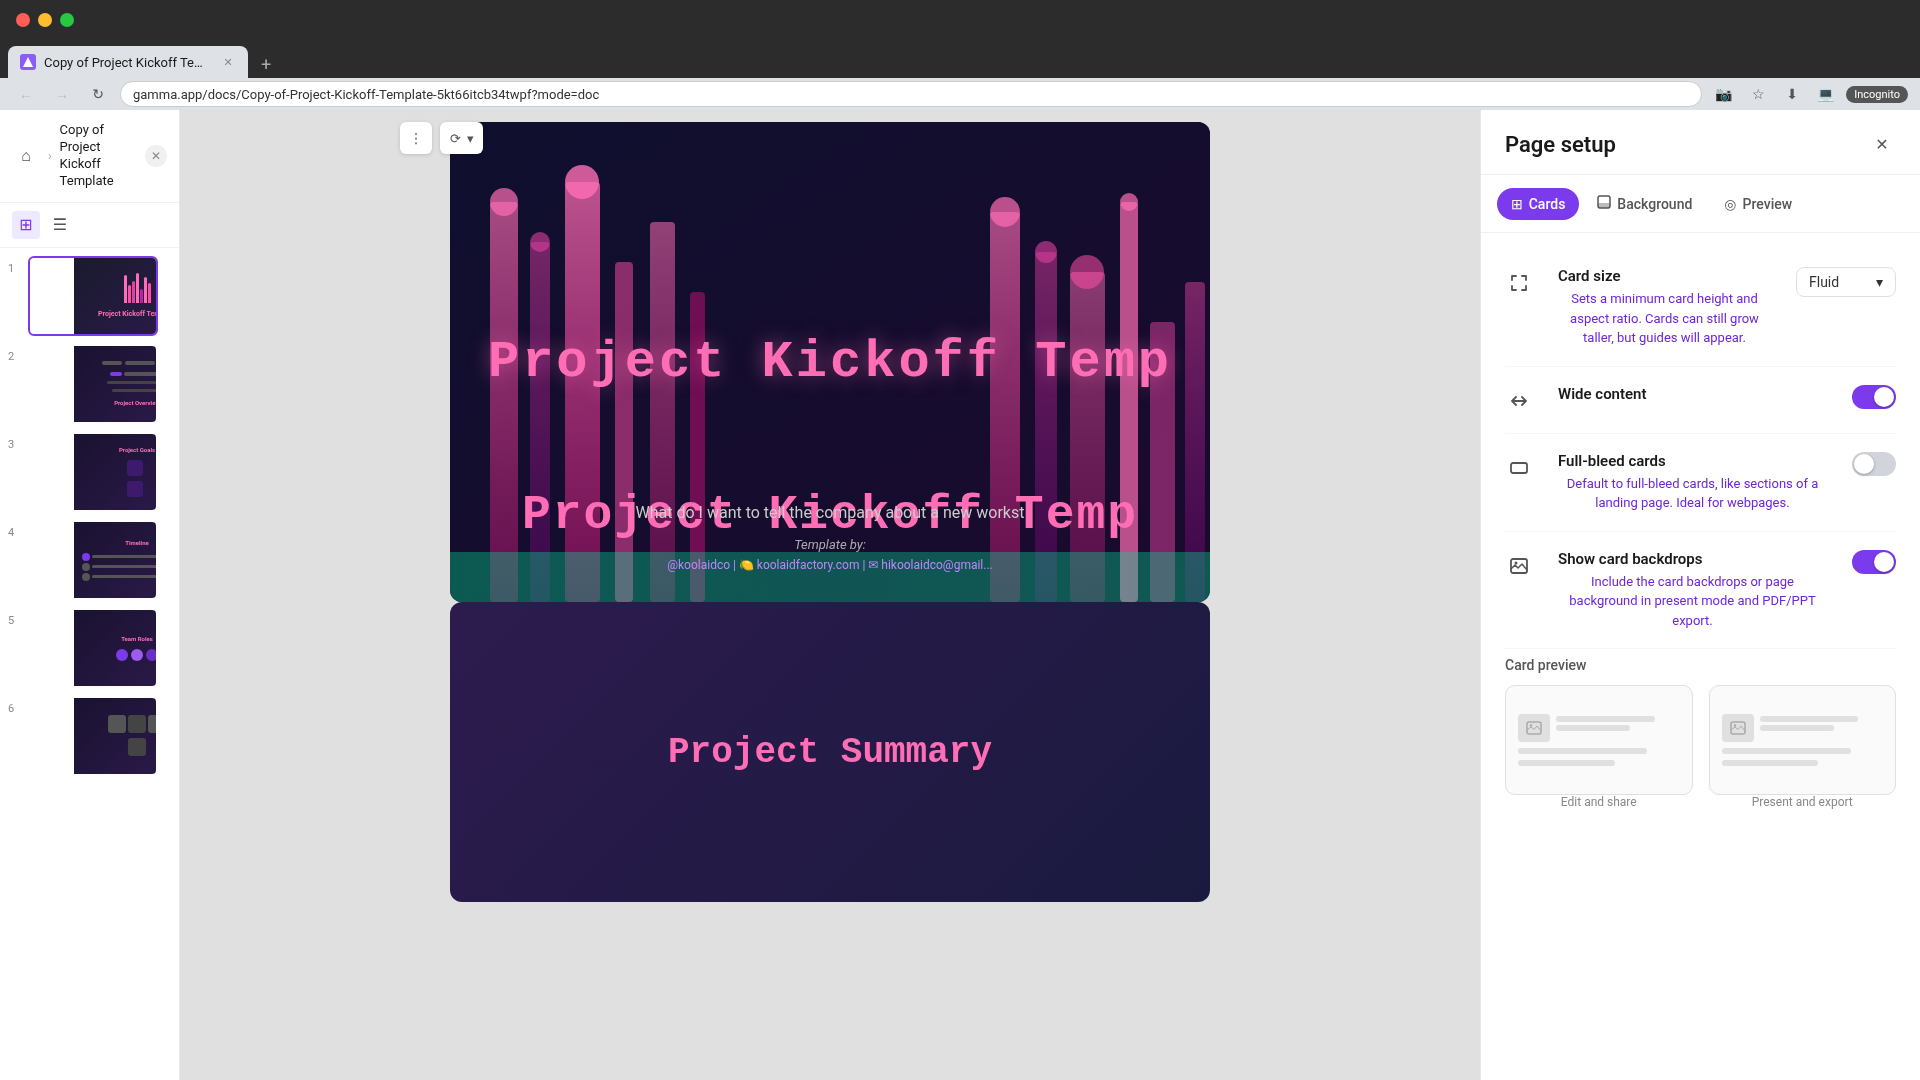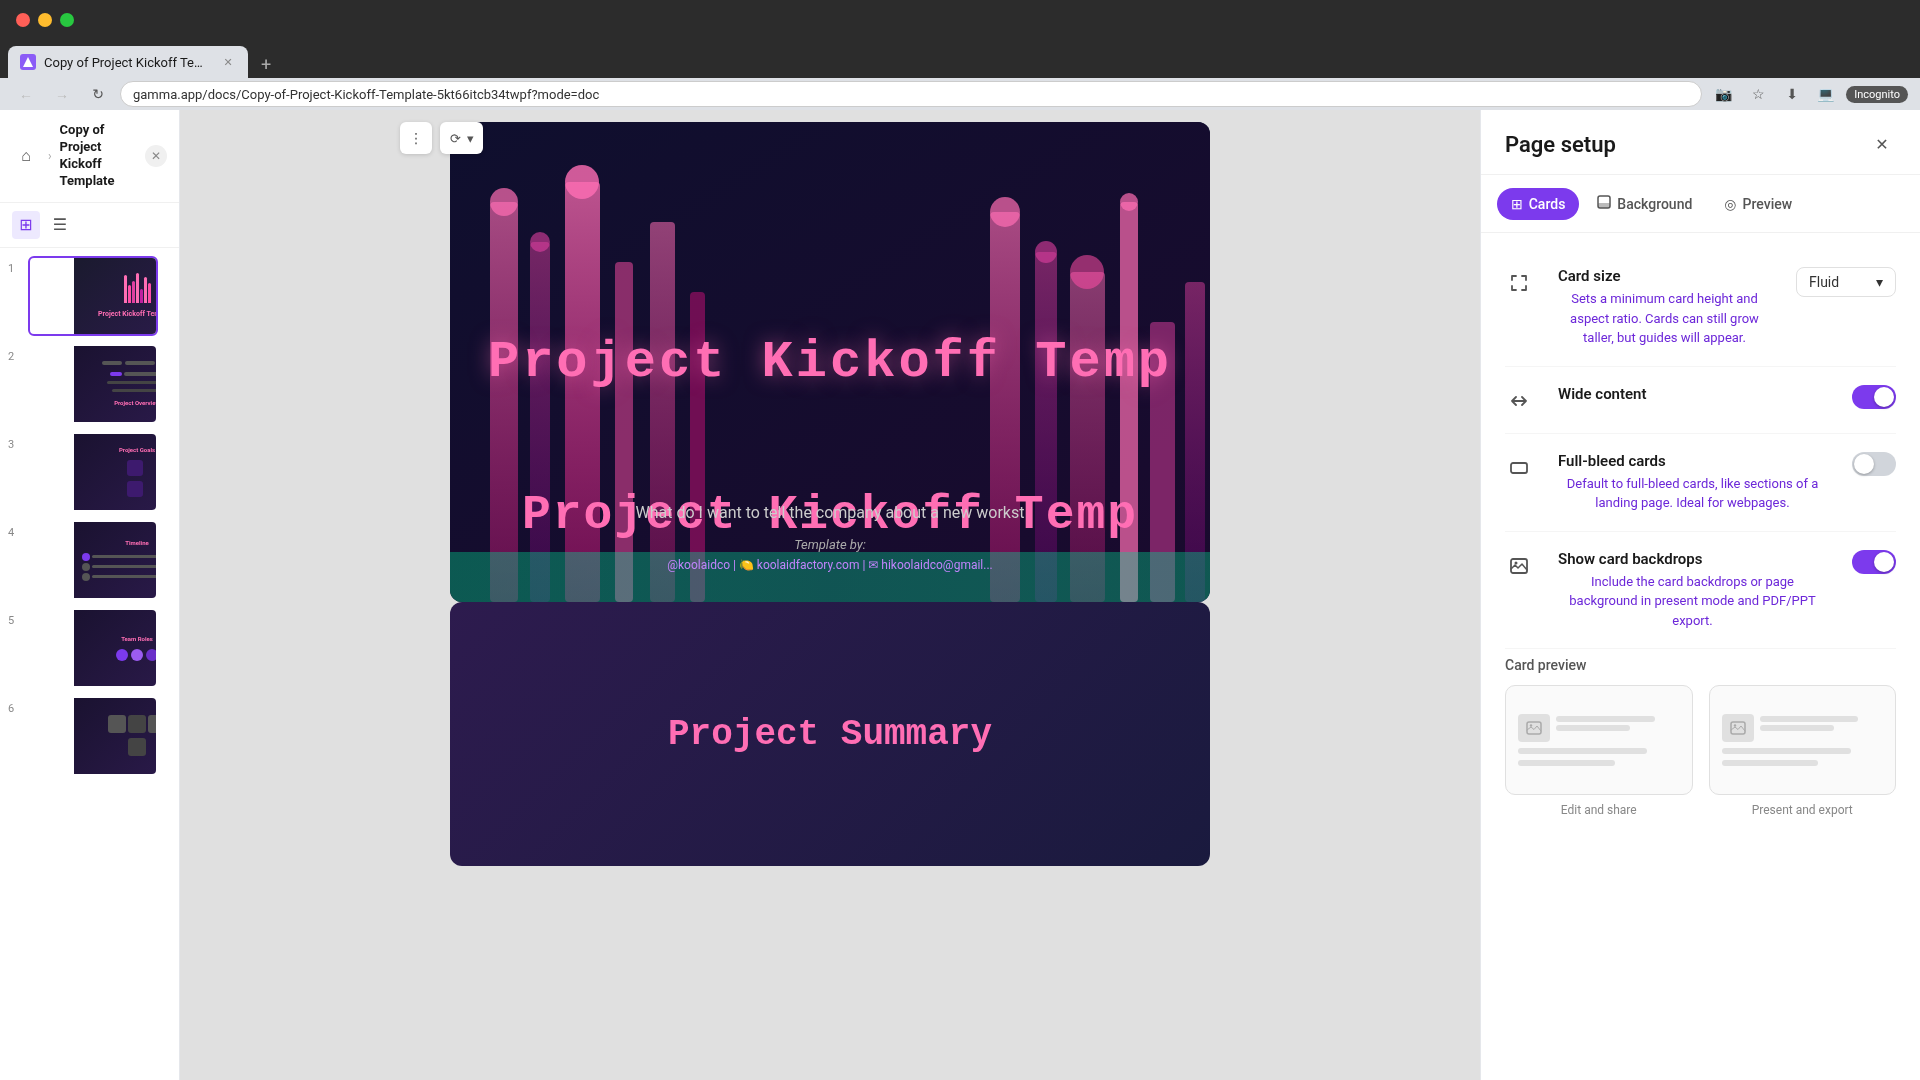--- a/index.html
+++ b/index.html
@@ -33,21 +33,21 @@
 
     
     .app-layout { display: flex; height: calc(1080px - 110px); }
 
     
     .sidebar { width: 180px; background: #fff; display: flex; flex-direction: column; border-right: 1px solid #e5e7eb; flex-shrink: 0; }
     .sidebar-header { padding: 12px; display: flex; align-items: center; gap: 8px; border-bottom: 1px solid #f0f0f0; }
     .home-btn { width: 28px; height: 28px; display: flex; align-items: center; justify-content: center; cursor: pointer; color: #555; }
     .breadcrumb-sep { color: #aaa; font-size: 12px; }
     .sidebar-title-area { flex: 1; }
-    .sidebar-title { font-size: 13px; font-weight: 700; color: #1a1a1a; line-height: 1.3; }
+    .sidebar-title { font-size: 13px; font-weight: 400; color: #1a1a1a; line-height: 1.3; }
     .sidebar-close { width: 22px; height: 22px; display: flex; align-items: center; justify-content: center; cursor: pointer; color: #888; border-radius: 50%; background: #f0f0f0; font-size: 12px; }
 
     .sidebar-toolbar { display: flex; align-items: center; gap: 6px; padding: 8px 12px; border-bottom: 1px solid #f0f0f0; }
     .toolbar-btn { width: 28px; height: 28px; display: flex; align-items: center; justify-content: center; cursor: pointer; border-radius: 4px; color: #555; }
     .toolbar-btn.active { background: #ede9fe; color: #7c3aed; }
 
     .slide-list { flex: 1; overflow-y: auto; padding: 8px; }
     .slide-item { display: flex; align-items: flex-start; gap: 6px; margin-bottom: 8px; cursor: pointer; }
     .slide-number { font-size: 11px; color: #888; min-width: 14px; margin-top: 6px; }
     .slide-thumb { width: 130px; height: 80px; border-radius: 6px; overflow: hidden; border: 2px solid transparent; flex-shrink: 0; }
@@ -57,21 +57,21 @@
     
     .main-content { flex: 1; overflow: hidden; position: relative; background: #e8e8e8; }
     .canvas-area { width: 100%; height: 100%; overflow-y: auto; background: #e0e0e0; }
     
     .slide-toolbar { position: absolute; top: 12px; left: 220px; z-index: 10; display: flex; align-items: center; gap: 8px; }
     .slide-tool-btn { width: 32px; height: 32px; background: #fff; border-radius: 6px; display: flex; align-items: center; justify-content: center; cursor: pointer; box-shadow: 0 1px 4px rgba(0,0,0,0.15); color: #555; font-size: 14px; }
 
     .slide-canvas { width: 760px; margin: 0 auto; }
     .slide-card { border-radius: 12px; overflow: hidden; margin-bottom: 0; position: relative; }
     .slide-card-1 { height: 480px; background: linear-gradient(135deg, #1a1a2e 0%, #16213e 50%, #0f3460 100%); display: flex; align-items: center; justify-content: center; overflow: hidden; }
-    .slide-card-2 { height: 264px; background: linear-gradient(135deg, #2d1b4e 0%, #1a1a3e 100%); display: flex; flex-direction: column; align-items: center; justify-content: center; padding: 63px; }
+    .slide-card-2 { height: 300px; background: linear-gradient(135deg, #2d1b4e 0%, #1a1a3e 100%); display: flex; flex-direction: column; align-items: center; justify-content: center; padding: 63px; }
 
     
     .art-container { position: absolute; width: 100%; height: 100%; top: 0; left: 0; }
 
     .slide-title { font-size: 48px; font-weight: 700; color: #ff6eb4; font-family: 'Courier New', monospace; text-align: center; z-index: 2; position: relative; letter-spacing: 2px; }
     .slide-subtitle { font-size: 16px; color: #cccccc; margin-top: 16px; text-align: center; z-index: 2; position: relative; }
     .slide-template-by { font-style: italic; color: #aaa; font-size: 13px; margin-top: 12px; text-align: center; z-index: 2; position: relative; }
     .slide-template-links { color: #c084fc; font-size: 12px; text-align: center; z-index: 2; position: relative; margin-top: 6px; }
 
     .slide-summary-title { font-size: 36px; font-weight: 700; color: #ff6eb4; text-align: center; z-index: 2; position: relative; font-family: 'Courier New', monospace; }
@@ -105,21 +105,21 @@
     .toggle.on { background: #7c3aed; }
     .toggle.off { background: #d1d5db; }
     .toggle-knob { width: 20px; height: 20px; background: #fff; border-radius: 50%; position: absolute; top: 2px; transition: left 0.2s; box-shadow: 0 1px 3px rgba(0,0,0,0.3); }
     .toggle.on .toggle-knob { left: 22px; }
     .toggle.off .toggle-knob { left: 2px; }
 
     
     .card-preview-section { padding: 8px 0 16px; }
     .card-preview-label { font-size: 14px; font-weight: 500; color: #555; margin-bottom: 12px; }
     .card-preview-grid { display: flex; gap: 16px; }
-    .card-preview-item { flex: 1; display: flex; flex-direction: column; align-items: center; gap: 8px; }
+    .card-preview-item { flex: 1; display: flex; flex-direction: column; align-items: center; gap: 0; }
     .card-preview-thumb { width: 100%; height: 110px; border: 1px solid #e0e0e0; border-radius: 10px; background: #fafafa; display: flex; align-items: center; justify-content: center; overflow: hidden; padding: 12px; }
     .preview-img-placeholder { width: 32px; height: 28px; background: #e0e0e0; border-radius: 4px; display: flex; align-items: center; justify-content: center; color: #aaa; font-size: 14px; flex-shrink: 0; }
     .preview-line { height: 6px; background: #e0e0e0; border-radius: 3px; }
     .preview-line.short { width: 60%; }
     .preview-line.med { width: 80%; }
     .preview-text-lines { flex: 1; display: flex; flex-direction: column; gap: 3px; margin-top: 2px; }
     .card-preview-name { font-size: 12px; color: #888; text-align: center; }
 
     
     .thumb-dark { background: linear-gradient(135deg, #1a1a2e 0%, #2d1b4e 100%); margin-left: 44px; }

